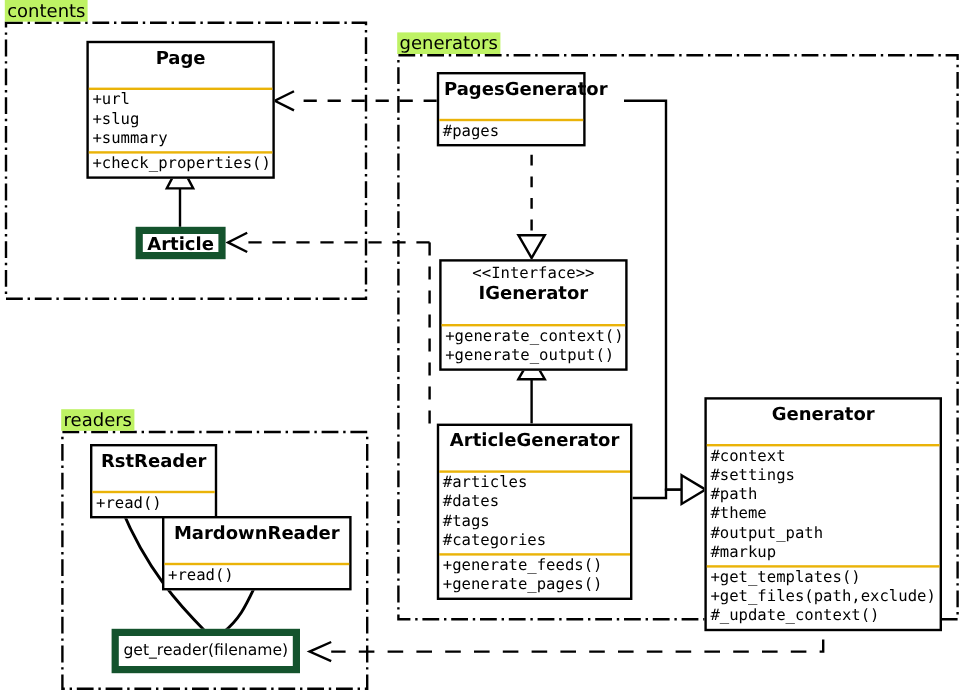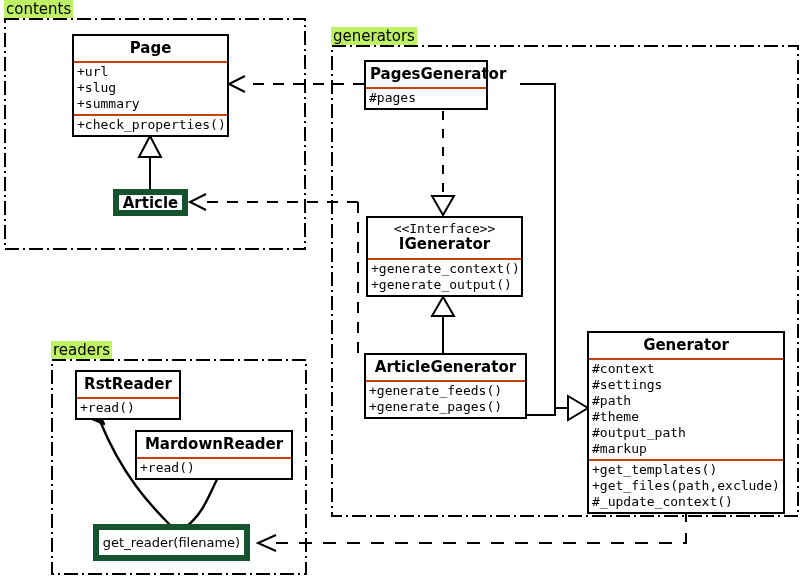--- a/index.html
+++ b/index.html
@@ -41,35 +41,35 @@
     background: #ffffff;
     border: 2px solid #000000;
     z-index: 5;
   }
   .uml .title {
     font-family: "DejaVu Sans", sans-serif;
     font-weight: bold;
     font-size: 15px;
     text-align: center;
     color: #000;
-    padding: 4px 4px 4px 4px;
+    padding: 4px 4px 16px 4px;
     line-height: 1.15;
     white-space: nowrap;
   }
   .uml .stereo {
     font-family: "DejaVu Sans Mono", monospace;
     font-weight: normal;
     font-size: 13px;
     text-align: center;
     color: #000;
     display: block;
     line-height: 1.1;
   }
   .uml .compartment {
-    border-top: 2px solid #c2410c;
+    border-top: 2px solid #eab308;
     padding: 1px 3px 2px 3px;
   }
   .uml .member {
     font-family: "DejaVu Sans Mono", monospace;
     font-size: 13px;
     line-height: 16px;
     color: #000;
     white-space: nowrap;
   }
   .plain-box {
@@ -202,20 +202,26 @@
     </div>
     <div class="compartment">
       <div class="member">+generate_context()</div>
       <div class="member">+generate_output()</div>
     </div>
   </div>
 
   <div class="uml" style="left:364px; top:353px; width:163px;">
     <div class="title">ArticleGenerator</div>
     <div class="compartment">
+      <div class="member">#articles</div>
+      <div class="member">#dates</div>
+      <div class="member">#tags</div>
+      <div class="member">#categories</div>
+    </div>
+    <div class="compartment">
       <div class="member">+generate_feeds()</div>
       <div class="member">+generate_pages()</div>
     </div>
   </div>
 
   <div class="uml" style="left:587px; top:331px; width:198px;">
     <div class="title">Generator</div>
     <div class="compartment">
       <div class="member">#context</div>
       <div class="member">#settings</div>

